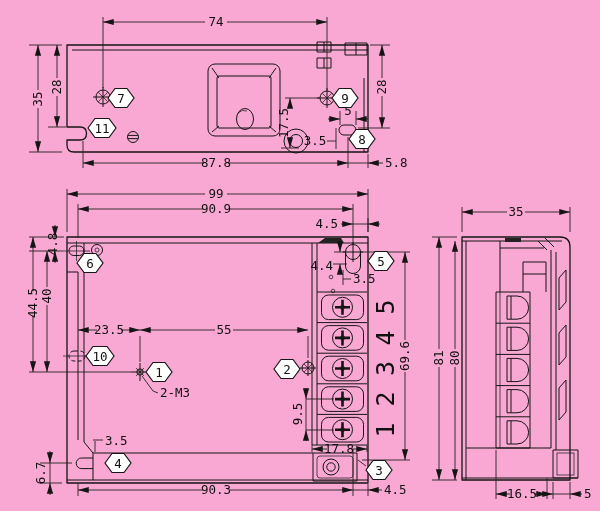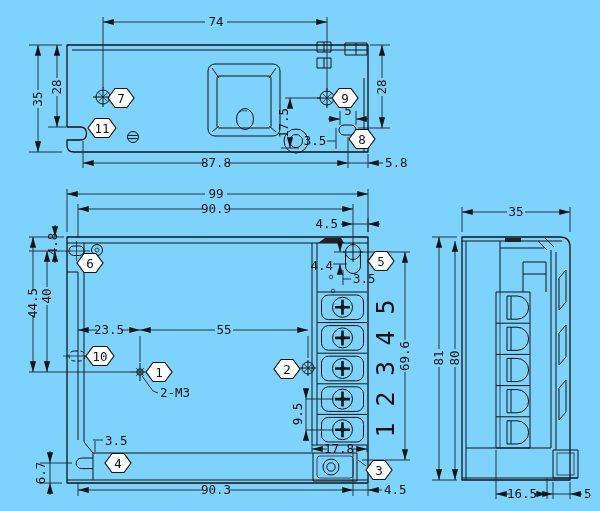--- a/index.html
+++ b/index.html
@@ -1,16 +1,16 @@
 <!DOCTYPE html>
 <html><head>
 <meta charset="utf-8">
 <style>
   html,body{margin:0;padding:0;background:#ffffff;}
-  .stage{position:relative;width:600px;height:511px;background:#7dd3fc;overflow:hidden;}
+  .stage{position:relative;width:600px;height:511px;background:#f9a8d4;overflow:hidden;}
   svg{display:block;}
   .ol{stroke:#151515;fill:none;stroke-width:1.3;stroke-linejoin:round;}
   .ln{stroke:#151515;fill:none;stroke-width:1;stroke-linejoin:round;}
   .thin{stroke:#151515;fill:none;stroke-width:.7;}
   .dm{stroke:#222;fill:none;stroke-width:.9;}
   .dash{stroke-dasharray:4 2.5;}
   .tx{font-family:"DejaVu Sans Mono","Liberation Mono",monospace;font-size:12.5px;fill:#111;text-anchor:middle;}
   .tn{font-size:25px;}
   .tb{font-size:12.5px;}
   .start{text-anchor:start;}

